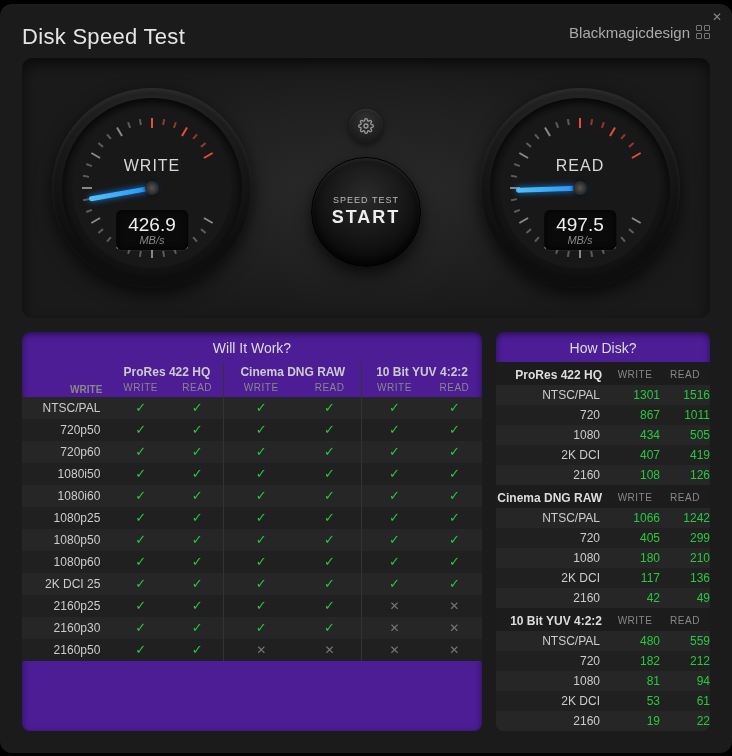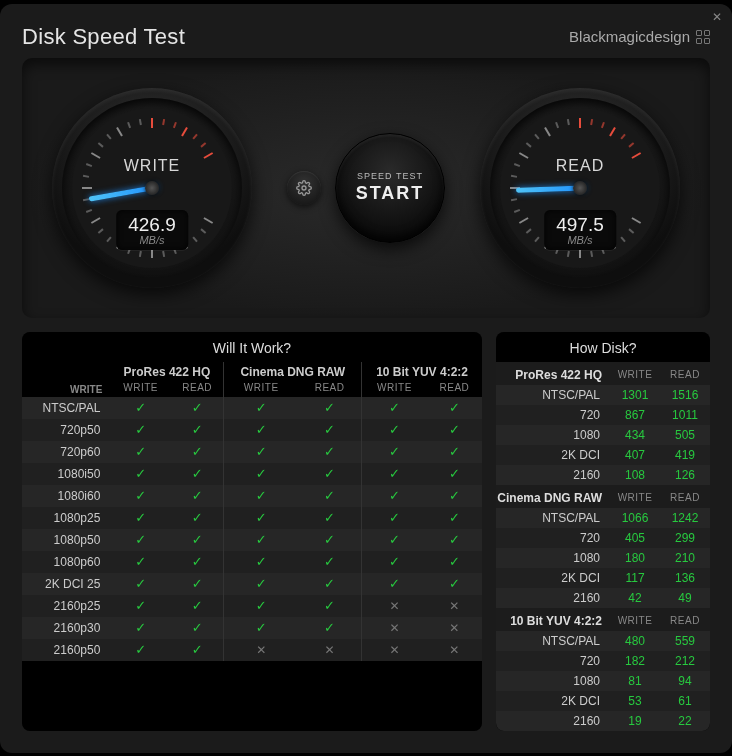--- a/index.html
+++ b/index.html
@@ -25,21 +25,21 @@
     width: 14px; height: 14px;
     color: #888;
     font-size: 12px;
     line-height: 14px;
     text-align: center;
     cursor: pointer;
   }
   .header {
     display: flex;
     justify-content: space-between;
-    align-items: center;
+    align-items: flex-start;
     margin-bottom: 8px;
   }
   .title {
     color: #e5e5e5;
     font-size: 22px;
     font-weight: 300;
     letter-spacing: 0.3px;
   }
   .brand {
     color: #aaa;
@@ -138,21 +138,21 @@
     background:#0a0a0a;
     border-radius:6px;
     padding:4px 12px;
     text-align:center;
     box-shadow: inset 0 0 6px rgba(0,0,0,.9), 0 1px 0 rgba(255,255,255,.05);
   }
   .gauge-value { color:#eee; font-size:19px; font-weight:400; }
   .gauge-unit  { color:#888; font-size:11px; margin-top:-2px;font-style:italic; }
 
   .center-controls {
-    display:flex; align-items:center; gap:14px;
+    display:flex; flex-direction:column; align-items:center; gap:14px;
   }
   .gear-btn {
     width:34px;height:34px;border-radius:50%;
     background:radial-gradient(circle at 50% 35%,#333,#111);
     display:flex;align-items:center;justify-content:center;
     color:#999; cursor:pointer;
     box-shadow: 0 2px 6px rgba(0,0,0,.6), inset 0 1px 1px rgba(255,255,255,.08);
   }
   .start-btn {
     width:110px;height:110px;border-radius:50%;
@@ -162,21 +162,21 @@
     cursor:pointer;
     border: 1px solid #000;
   }
   .start-small { color:#bbb; font-size:9px; letter-spacing:1px; margin-bottom:2px;}
   .start-big   { color:#eee; font-size:18px; font-weight:600; letter-spacing:2px;}
 
   .tables {
     display:flex; gap:14px;
   }
   .panel {
-    background:#000000;
+    background:#4c1d95;
     border-radius:8px;
     box-shadow: inset 0 2px 6px rgba(0,0,0,.5);
     overflow:hidden;
   }
   .left-panel { flex: 0 0 460px; }
   .right-panel { flex: 1; }
   .panel-title {
     text-align:center;
     color:#ddd;
     font-size:14px;
@@ -193,21 +193,21 @@
   .left-panel tbody tr:nth-child(odd) td { background:#262626; }
   .left-panel tbody tr:nth-child(even) td { background:#202020; }
   .left-panel .vline { border-right:1px solid #333; }
   .chk { color:#27c93f; font-size:13px;}
   .crs { color:#777; font-size:12px; }
 
   .right-panel table td, .right-panel table th { padding:3px 0; }
   .right-panel .sec-h { color:#ddd; font-weight:600; font-size:12px; text-align:right; padding-right:8px;}
   .right-panel .col-h { color:#888; font-size:10px; font-weight:500; text-align:center; letter-spacing:.5px;}
   .right-panel td.lbl { color:#ccc; font-size:12px; text-align:right; padding-right:10px;}
-  .right-panel td.num { color:#27c93f; font-size:12px; text-align:center; width:50px;}
+  .right-panel td.num { color:#27c93f; font-size:12px; text-align:right; width:50px;}
   .right-panel tbody.sec tr { height:20px; }
   .right-panel tbody.sec tr:nth-child(odd) td { background:#262626; }
   .right-panel tbody.sec tr:nth-child(even) td { background:#202020; }
   .right-panel tr.head-row td, .right-panel tr.head-row th { background:#1c1c1c !important; padding-top:6px; }
 </style>
 </head>
 <body>
 
 <div class="window">
   <div class="close-x">✕</div>

